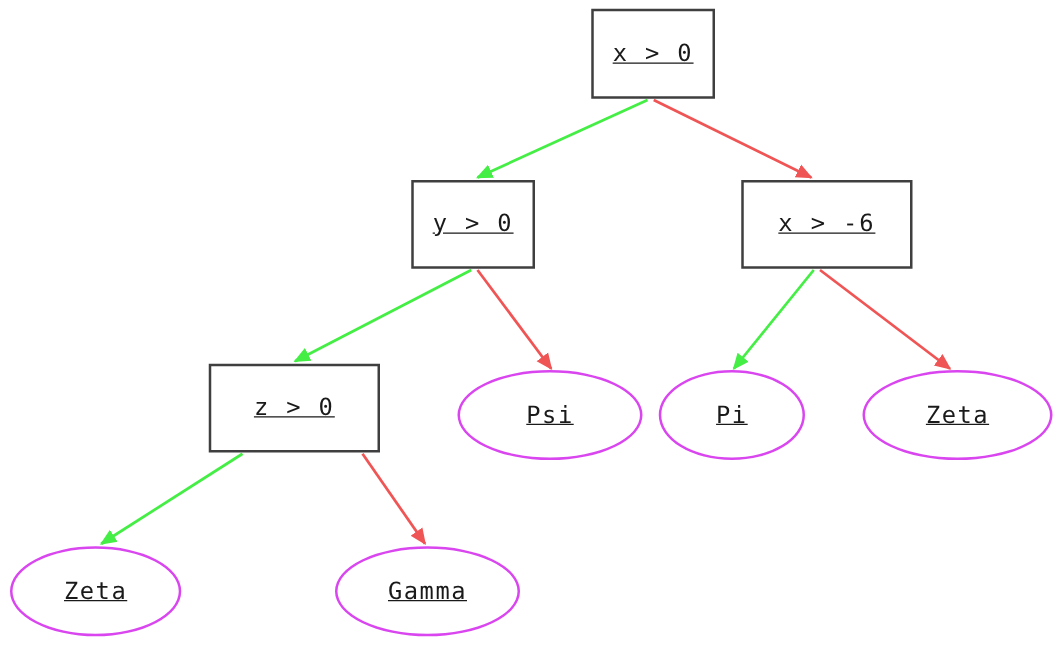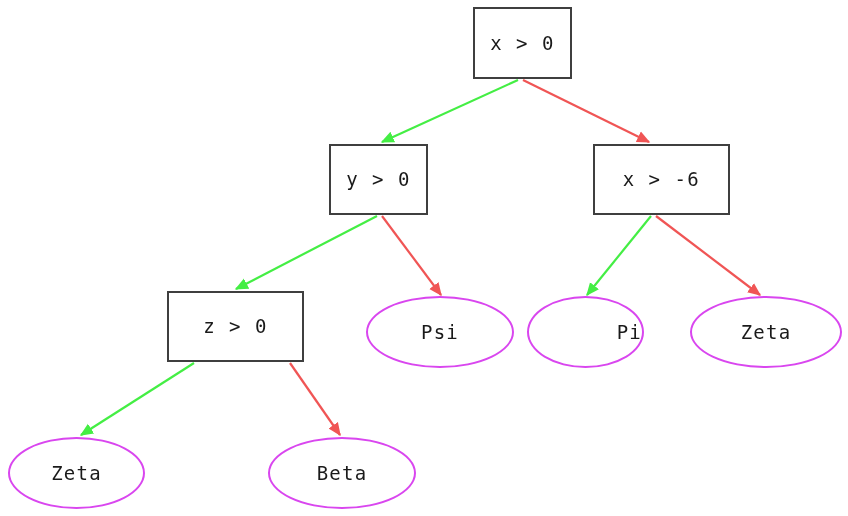--- a/index.html
+++ b/index.html
@@ -42,20 +42,21 @@
     border: 2px solid #d946ef;
     border-radius: 50%;
   }
   .node-label {
     font-family: "DejaVu Sans Mono", monospace;
     font-size: 19px;
     letter-spacing: 1.5px;
     color: #1a1a1a;
     white-space: nowrap;
     line-height: 1;
+    text-decoration: underline;
   }
   .leaf-node .node-label {
     letter-spacing: 1.2px;
   }
 </style>
 </head>
 <body>
 
 <div id="diagram-canvas">
 
@@ -89,27 +90,27 @@
       </div>
       <div class="node decision-node" style="left: 593px; top: 144px; width: 137px; height: 71px;">
         <span class="node-label">x &gt; -6</span>
       </div>
       <div class="node decision-node" style="left: 167px; top: 291px; width: 137px; height: 71px;">
         <span class="node-label">z &gt; 0</span>
       </div>
       <div class="node leaf-node" style="left: 366px; top: 296px; width: 148px; height: 72px;">
         <span class="node-label">Psi</span>
       </div>
-      <div class="node leaf-node" style="left: 527px; top: 296px; width: 117px; height: 72px; justify-content: flex-end;">
+      <div class="node leaf-node" style="left: 527px; top: 296px; width: 117px; height: 72px;">
         <span class="node-label">Pi</span>
       </div>
       <div class="node leaf-node" style="left: 690px; top: 296px; width: 152px; height: 72px;">
         <span class="node-label">Zeta</span>
       </div>
       <div class="node leaf-node" style="left: 8px; top: 437px; width: 137px; height: 72px;">
         <span class="node-label">Zeta</span>
       </div>
       <div class="node leaf-node" style="left: 268px; top: 437px; width: 148px; height: 72px;">
-        <span class="node-label">Beta</span>
+        <span class="node-label">Gamma</span>
       </div>
     </div>
 
 </div>
 
 </body></html>

